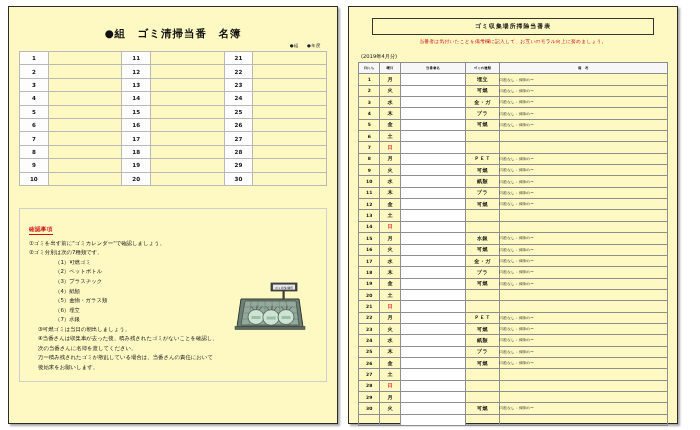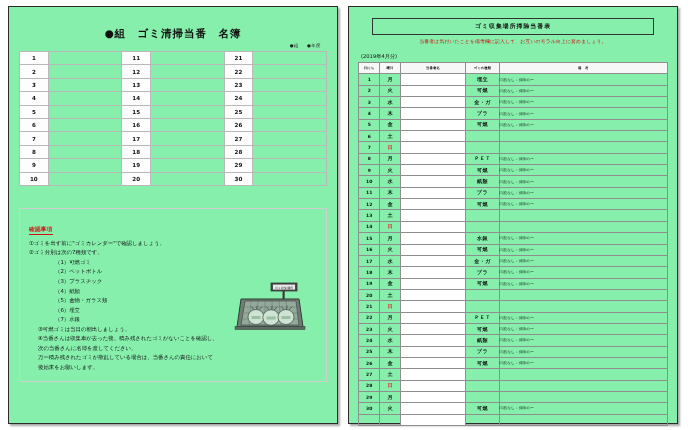--- a/index.html
+++ b/index.html
@@ -19,21 +19,21 @@
     position: absolute;
     inset: 0;
     display: flex;
     gap: 10px;
     padding: 6px 8px;
     box-sizing: border-box;
   }
 
   
   .sheet {
-    background: #86efac;
+    background: #fef9c3;
     border: 1px solid #2b2b2b;
     box-shadow: 2px 2px 2px rgba(0,0,0,0.35);
     box-sizing: border-box;
     position: relative;
   }
   .sheet-left {
     width: 330px;
     padding: 8px 10px 6px 10px;
   }
   .sheet-right {

